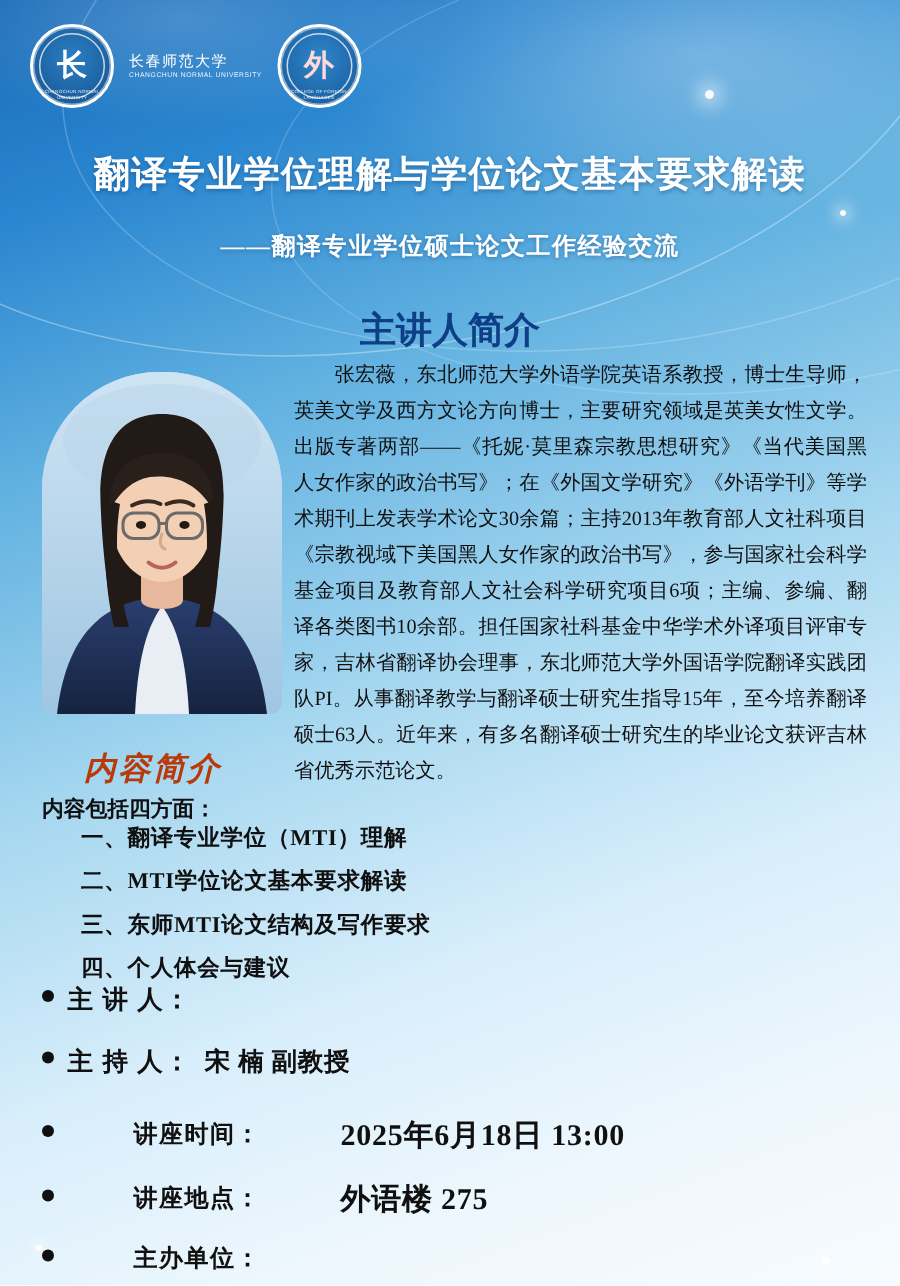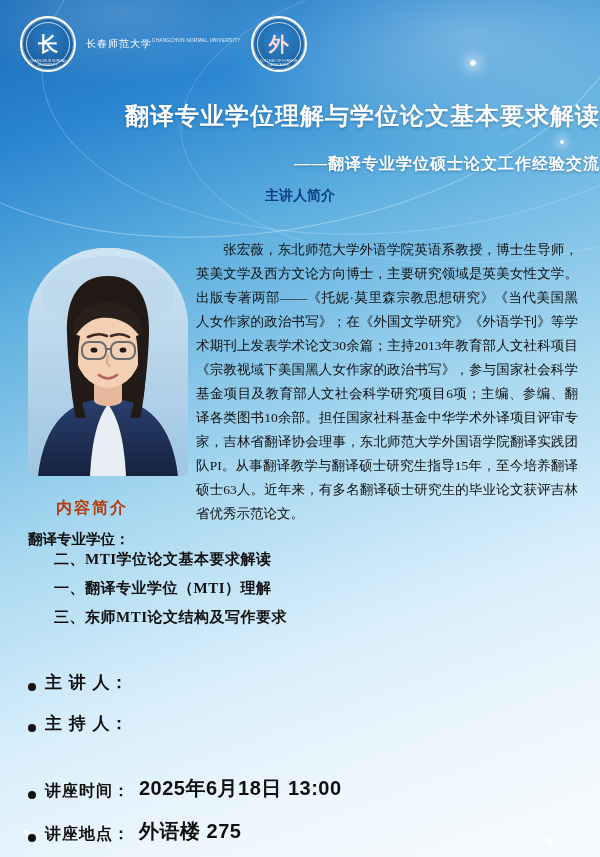--- a/index.html
+++ b/index.html
@@ -99,42 +99,42 @@
     letter-spacing: 0.2px;
     color: rgba(255,255,255,0.9);
     z-index: 2;
   }
   .logo-badge.red {
     background: radial-gradient(circle at 50% 40%, #2f86cb 0%, #1c63a4 72%, #174f8a 100%);
   }
   .logo-badge.red .mark { color: #ffd9d9; }
   .logo-wordmark {
     display: flex;
-    flex-direction: row;
+    flex-direction: column;
     justify-content: space-between;
     color: #ffffff;
     line-height: 1.15;
   }
   .logo-wordmark .cn {
     font-size: 10px;
     font-family: "Liberation Serif", serif;
     letter-spacing: 1px;
   }
   .logo-wordmark .en {
     font-size: 4.5px;
     letter-spacing: 0.4px;
     opacity: 0.9;
   }
 
   
   .title-block {
     position: absolute;
     left: 0; right: 0;
     top: 100px;
-    text-align: right;
+    text-align: center;
     z-index: 4;
   }
   .title-main {
     font-family: "Liberation Serif", serif;
     font-weight: bold;
     font-size: 24px;
     color: #ffffff;
     letter-spacing: 1px;
     text-shadow: 0 1px 3px rgba(10,60,110,0.45);
     margin: 0;
@@ -145,26 +145,26 @@
     font-size: 16px;
     color: #ffffff;
     letter-spacing: 1px;
     text-shadow: 0 1px 3px rgba(10,60,110,0.45);
     margin: 22px 0 0 0;
   }
 
   
   .speaker-heading {
     position: absolute;
-    top: 187px;
+    top: 204px;
     left: 0; right: 0;
     text-align: center;
     font-family: "Liberation Serif", serif;
     font-weight: bold;
-    font-size: 14px;
+    font-size: 24px;
     color: #0d3e86;
     z-index: 4;
   }
   .photo {
     position: absolute;
     left: 28px;
     top: 248px;
     width: 160px;
     height: 228px;
     border-radius: 78px 78px 8px 8px;
@@ -188,24 +188,25 @@
     z-index: 4;
   }
 
   
   .content-heading {
     position: absolute;
     left: 56px;
     top: 498px;
     font-family: "Liberation Serif", serif;
     font-weight: bold;
-    font-size: 16px;
+    font-size: 21px;
     color: #b8390a;
     letter-spacing: 2px;
     z-index: 4;
+    font-style: italic;
   }
   .content-intro {
     position: absolute;
     left: 28px;
     top: 530px;
     font-family: "Liberation Serif", serif;
     font-weight: bold;
     font-size: 14.5px;
     color: #101010;
     z-index: 4;
@@ -234,26 +235,25 @@
   
   .info-rows {
     position: absolute;
     left: 28px;
     top: 655px;
     width: 540px;
     z-index: 4;
   }
   .info-row {
     display: flex;
-    align-items: flex-end;
+    align-items: center;
     margin-bottom: 18px;
-    font-family: Liberation Sans, sans-serif;
+    font-family: Liberation Serif, serif;
     font-weight: bold;
     color: #101010;
-    margin-top: 16px;
   }
   .info-row .dot {
     width: 8px;
     height: 8px;
     border-radius: 50%;
     background: #101010;
     margin-right: 9px;
     flex: 0 0 auto;
     position: relative;
     top: -3px;
@@ -263,21 +263,21 @@
     letter-spacing: 1px;
     margin-right: 9px;
     white-space: nowrap;
   }
   .info-row .v {
     font-size: 20px;
     letter-spacing: 0.5px;
     white-space: nowrap;
   }
   .info-row.big .k, .info-row.big .v { font-size: 17px; }
-  .info-rows .info-row.tight { margin-bottom: 16px; }
+  .info-rows .info-row.tight { margin-bottom: 16px; gap: 44px; }
   .spacer-gap { height: 6px; }
 </style>
 </head>
 <body>
 
 <div class="poster">
 
   <div class="swoosh sw1"></div>
   <div class="swoosh sw2"></div>
   <div class="swoosh sw3"></div>
@@ -351,35 +351,37 @@
       <path d="M71 127 q9 7 18 0" stroke="#b8645c" stroke-width="2.6" fill="none" stroke-linecap="round"></path>
 
       <path d="M46 86 C40 112 42 144 48 170 L58 170 C50 142 48 112 52 88 Z" fill="#221a16"></path>
       <path d="M114 86 C120 112 118 144 112 170 L102 170 C110 142 112 112 108 88 Z" fill="#221a16"></path>
     </svg>
   </div>
 
   <div class="bio">张宏薇，东北师范大学外语学院英语系教授，博士生导师，英美文学及西方文论方向博士，主要研究领域是英美女性文学。出版专著两部——《托妮·莫里森宗教思想研究》《当代美国黑人女作家的政治书写》；在《外国文学研究》《外语学刊》等学术期刊上发表学术论文30余篇；主持2013年教育部人文社科项目《宗教视域下美国黑人女作家的政治书写》，参与国家社会科学基金项目及教育部人文社会科学研究项目6项；主编、参编、翻译各类图书10余部。担任国家社科基金中华学术外译项目评审专家，吉林省翻译协会理事，东北师范大学外国语学院翻译实践团队PI。从事翻译教学与翻译硕士研究生指导15年，至今培养翻译硕士63人。近年来，有多名翻译硕士研究生的毕业论文获评吉林省优秀示范论文。</div>
 
   <div class="content-heading">内容简介</div>
-  <div class="content-intro">翻译专业学位：</div>
+  <div class="content-intro">内容包括四方面：</div>
   <ul class="content-list">
+    <li>一、翻译专业学位（MTI）理解</li>
     <li>二、MTI学位论文基本要求解读</li>
-    <li>一、翻译专业学位（MTI）理解</li>
     <li>三、东师MTI论文结构及写作要求</li>
+    <li>四、个人体会与建议</li>
   </ul>
 
   <div class="info-rows">
     <div class="info-row big">
       <span class="dot"></span>
       <span class="k">主 讲 人：</span>
     </div>
     <div class="info-row big">
       <span class="dot"></span>
       <span class="k">主 持 人：</span>
+      <span class="v">宋 楠 副教授</span>
     </div>
     <div class="spacer-gap"></div>
     <div class="info-row tight">
       <span class="dot"></span>
       <span class="k">讲座时间：</span>
       <span class="v">2025年6月18日 13:00</span>
     </div>
     <div class="info-row tight">
       <span class="dot"></span>
       <span class="k">讲座地点：</span>

